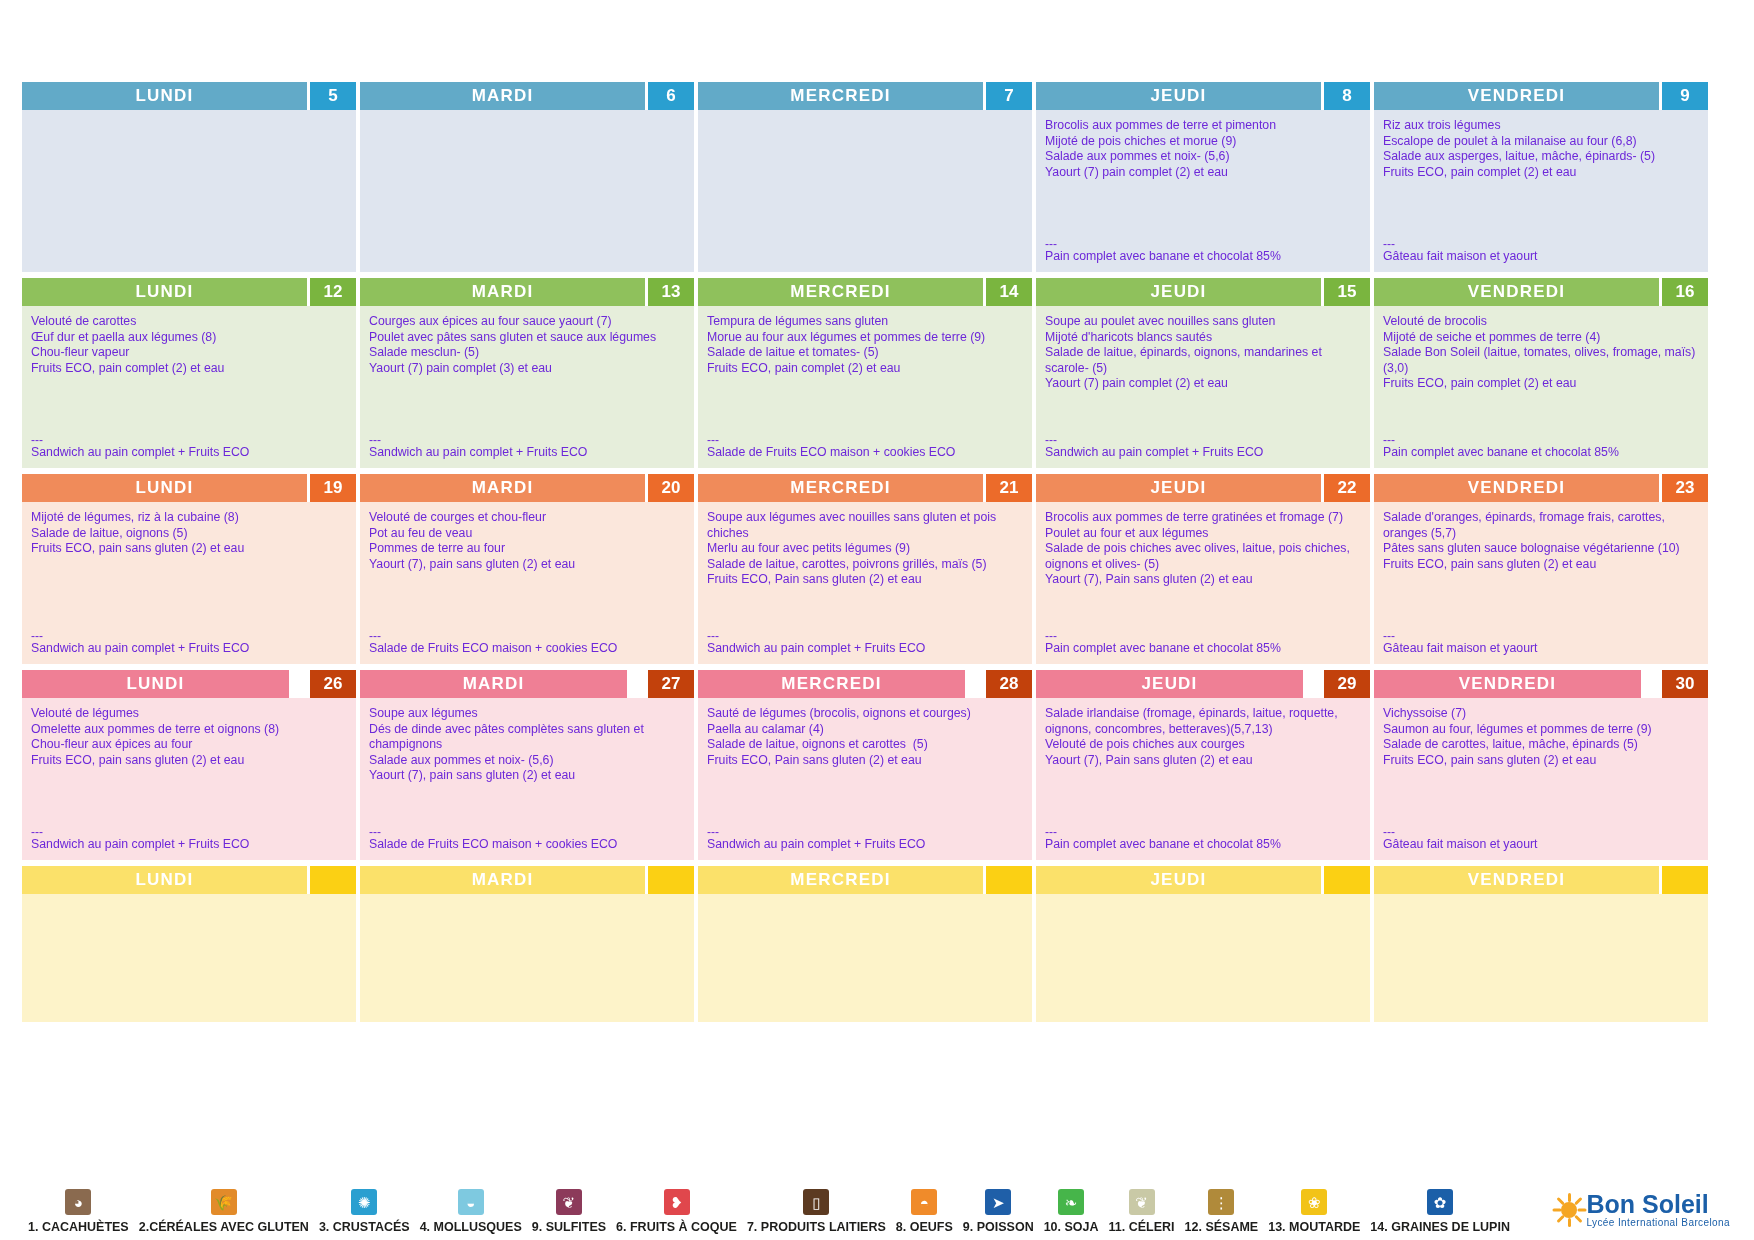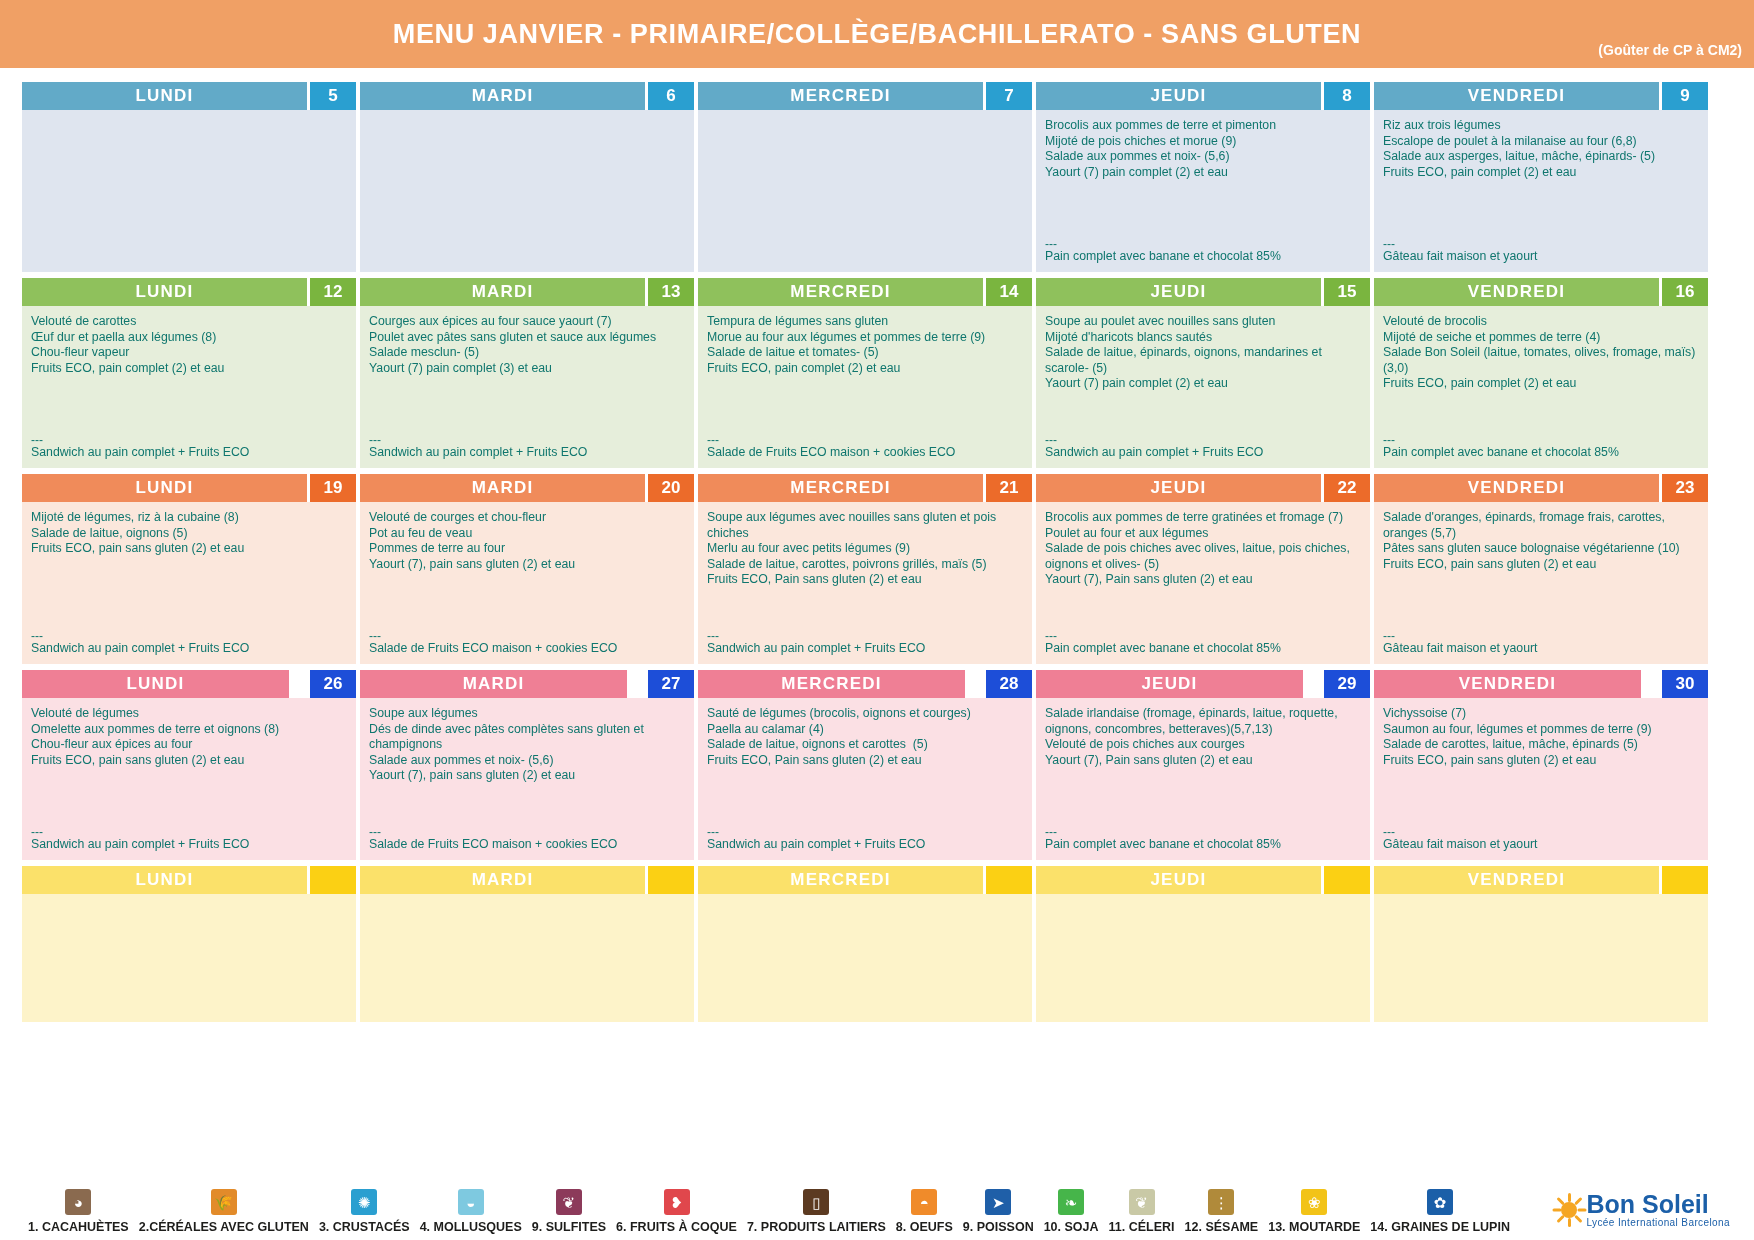--- a/index.html
+++ b/index.html
@@ -85,21 +85,21 @@
     justify-content: center;
     color: #ffffff;
     font-size: 17px;
     font-weight: bold;
   }
   .daybody {
     height: 162px;
     padding: 8px 9px 6px 9px;
     font-size: 12.3px;
     line-height: 15.5px;
-    color: #0f766e;
+    color: #6d28d9;
     position: relative;
     overflow: hidden;
   }
   .menu-line { white-space: pre-wrap; }
   .snack-block {
     position: absolute;
     left: 9px;
     bottom: 8px;
     right: 9px;
   }
@@ -116,21 +116,21 @@
   .w2 .daynum  { background: #7ab53f; }
   .w2 .daybody { background: #e6eedb; }
 
   
   .w3 .dayname { background: #f08b5a; }
   .w3 .daynum  { background: #ec6b2a; }
   .w3 .daybody { background: #fbe7dc; }
 
   
   .w4 .dayname { background: #ef7f95; }
-  .w4 .daynum  { background: #1d4ed8; margin-left: 18px; }
+  .w4 .daynum  { background: #c2410c; margin-left: 18px; }
   .w4 .daybody { background: #fbe0e4; }
 
   
   .w5 .dayname { background: #fbe16a; color:#ffffff; }
   .w5 .daynum  { background: #fbd014; }
   .w5 .daybody { background: #fdf3c9; height: 128px; }
 
   
   .footer {
     position: absolute;
@@ -207,24 +207,20 @@
     font-size: 10px;
     color: #1b5fa8;
     letter-spacing: 0.4px;
   }
 </style>
 </head>
 <body>
 
 <div class="page">
 
-  <div class="header">
-    <div class="header-title">MENU JANVIER - PRIMAIRE/COLLÈGE/BACHILLERATO - SANS GLUTEN</div>
-    <div class="header-note">(Goûter de CP à CM2)</div>
-  </div>
 
   <div class="grid" id="grid">
       <div class="week w1">
         <div class="daycol">
           <div class="dayhead">
             <div class="dayname">LUNDI</div>
             <div class="daynum">5</div>
           </div>
           <div class="daybody empty">
             <div class="menu-line"></div>

